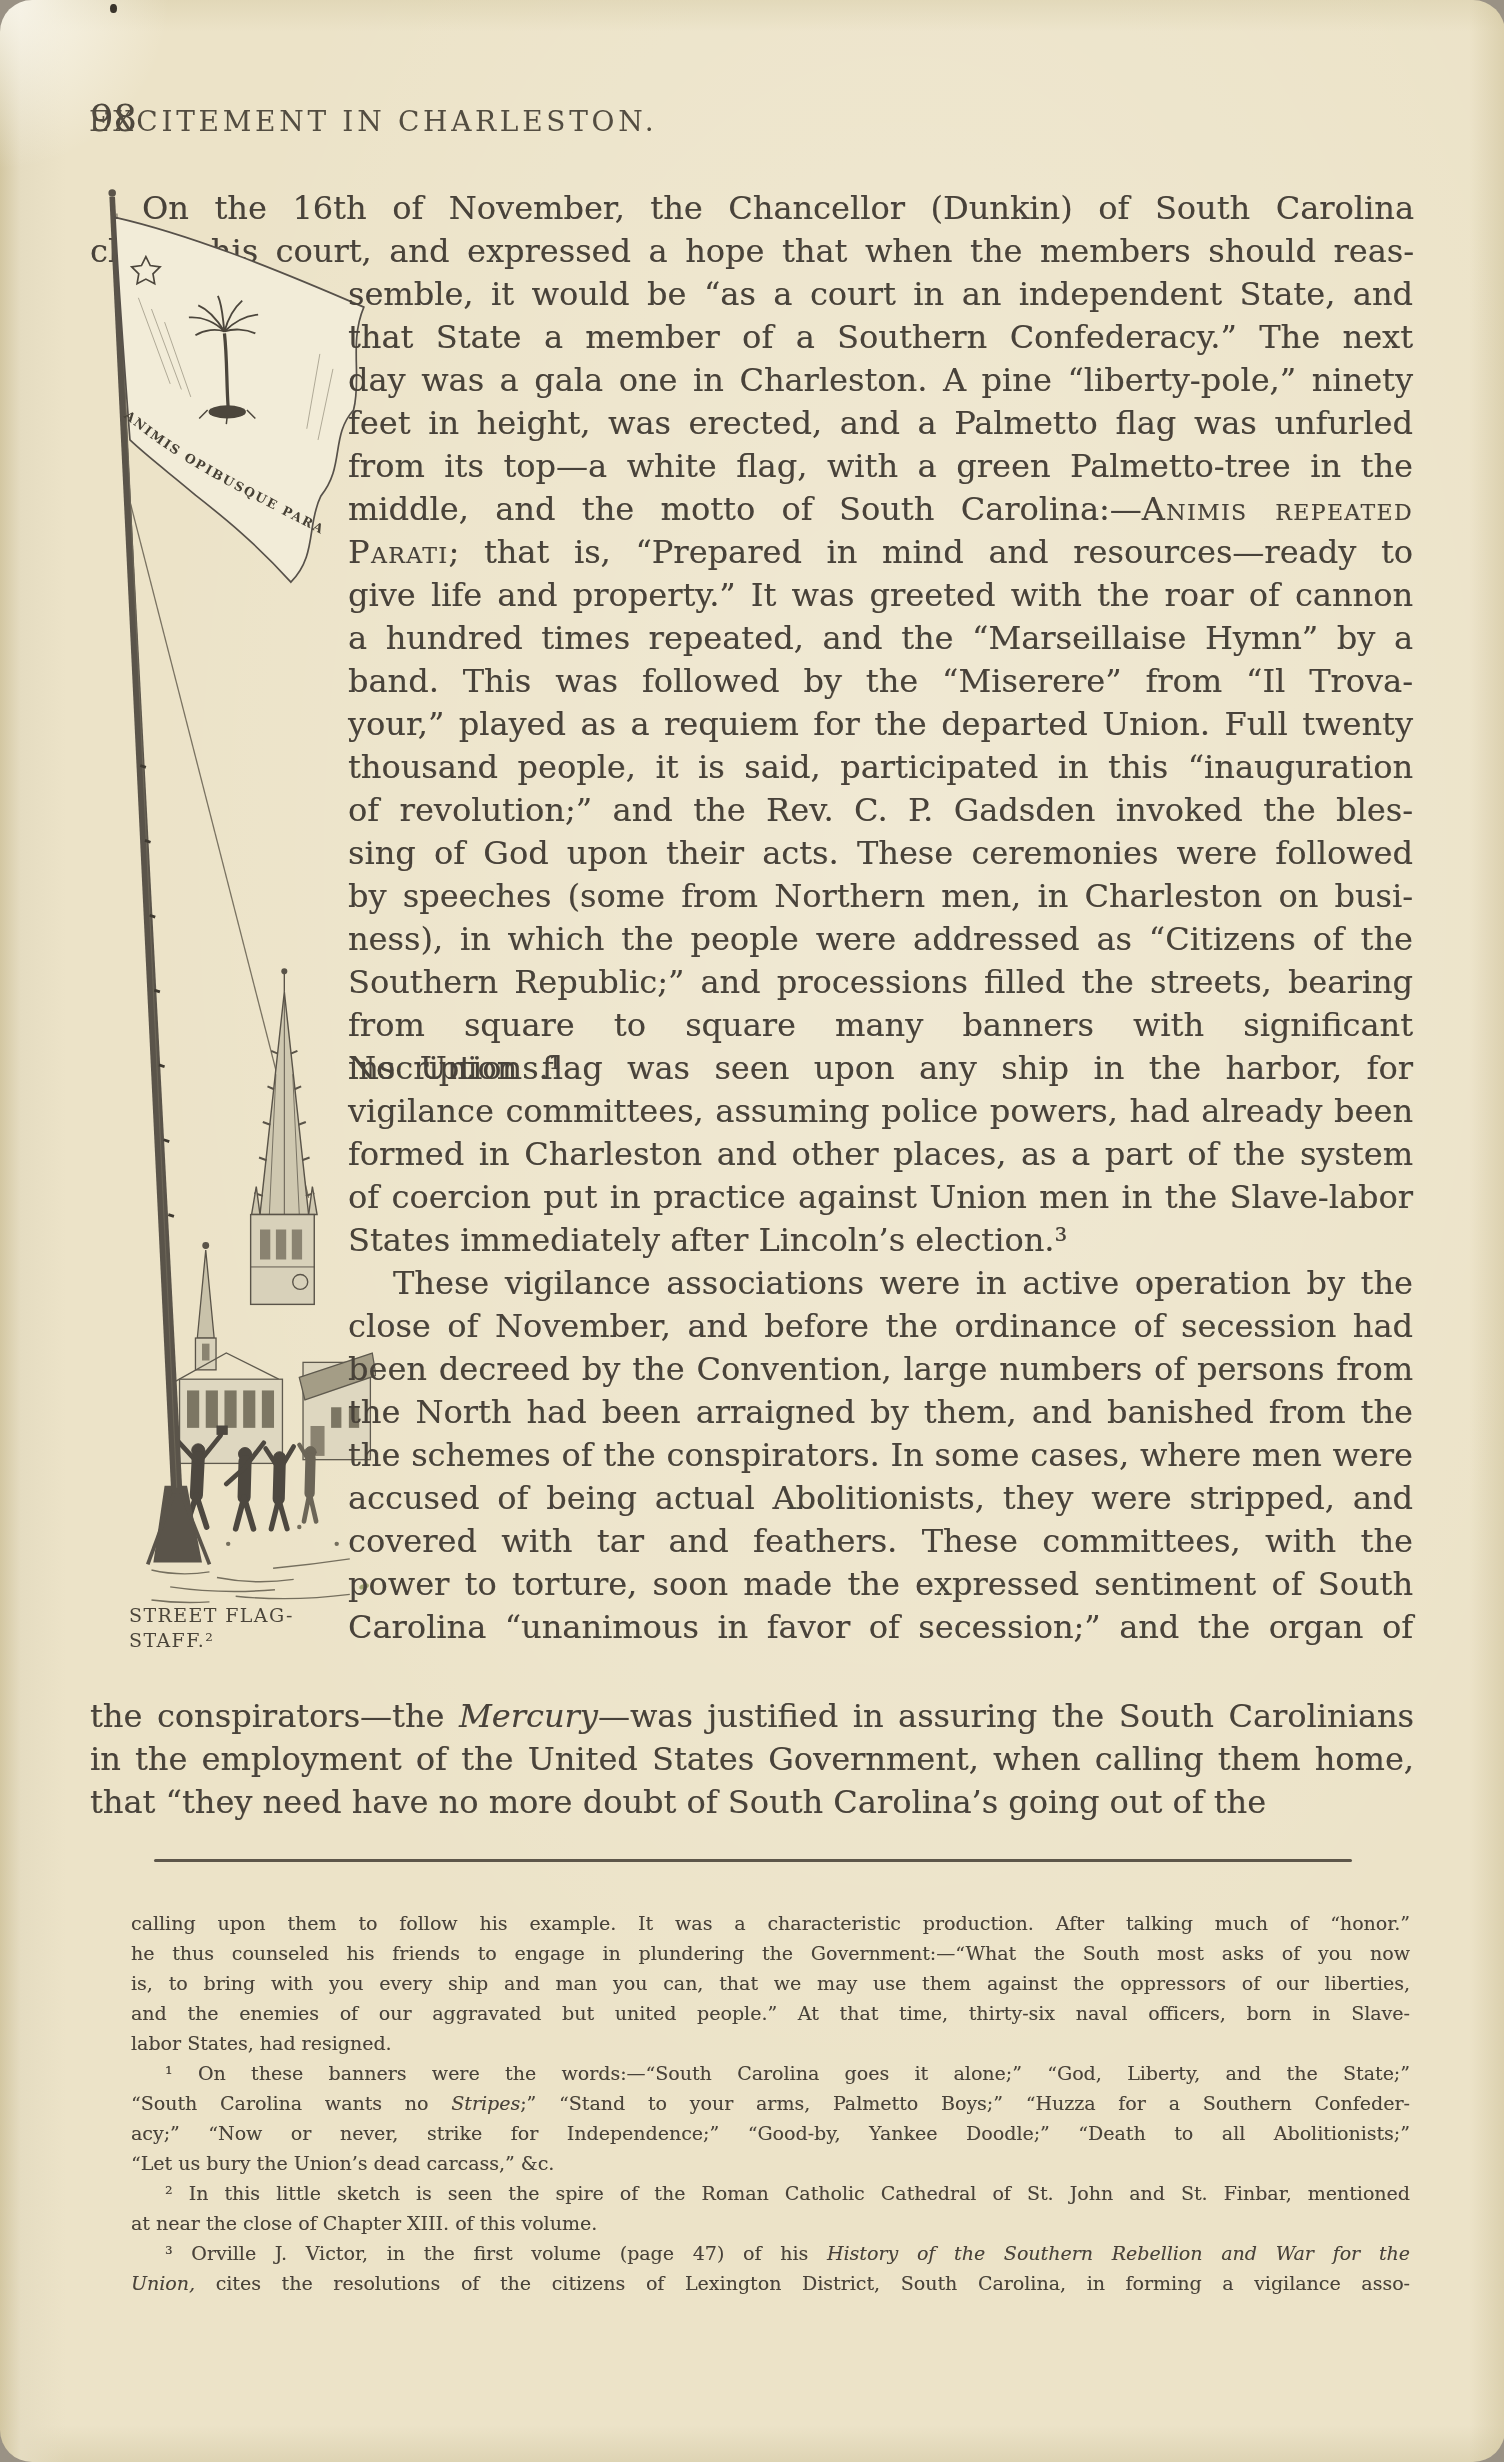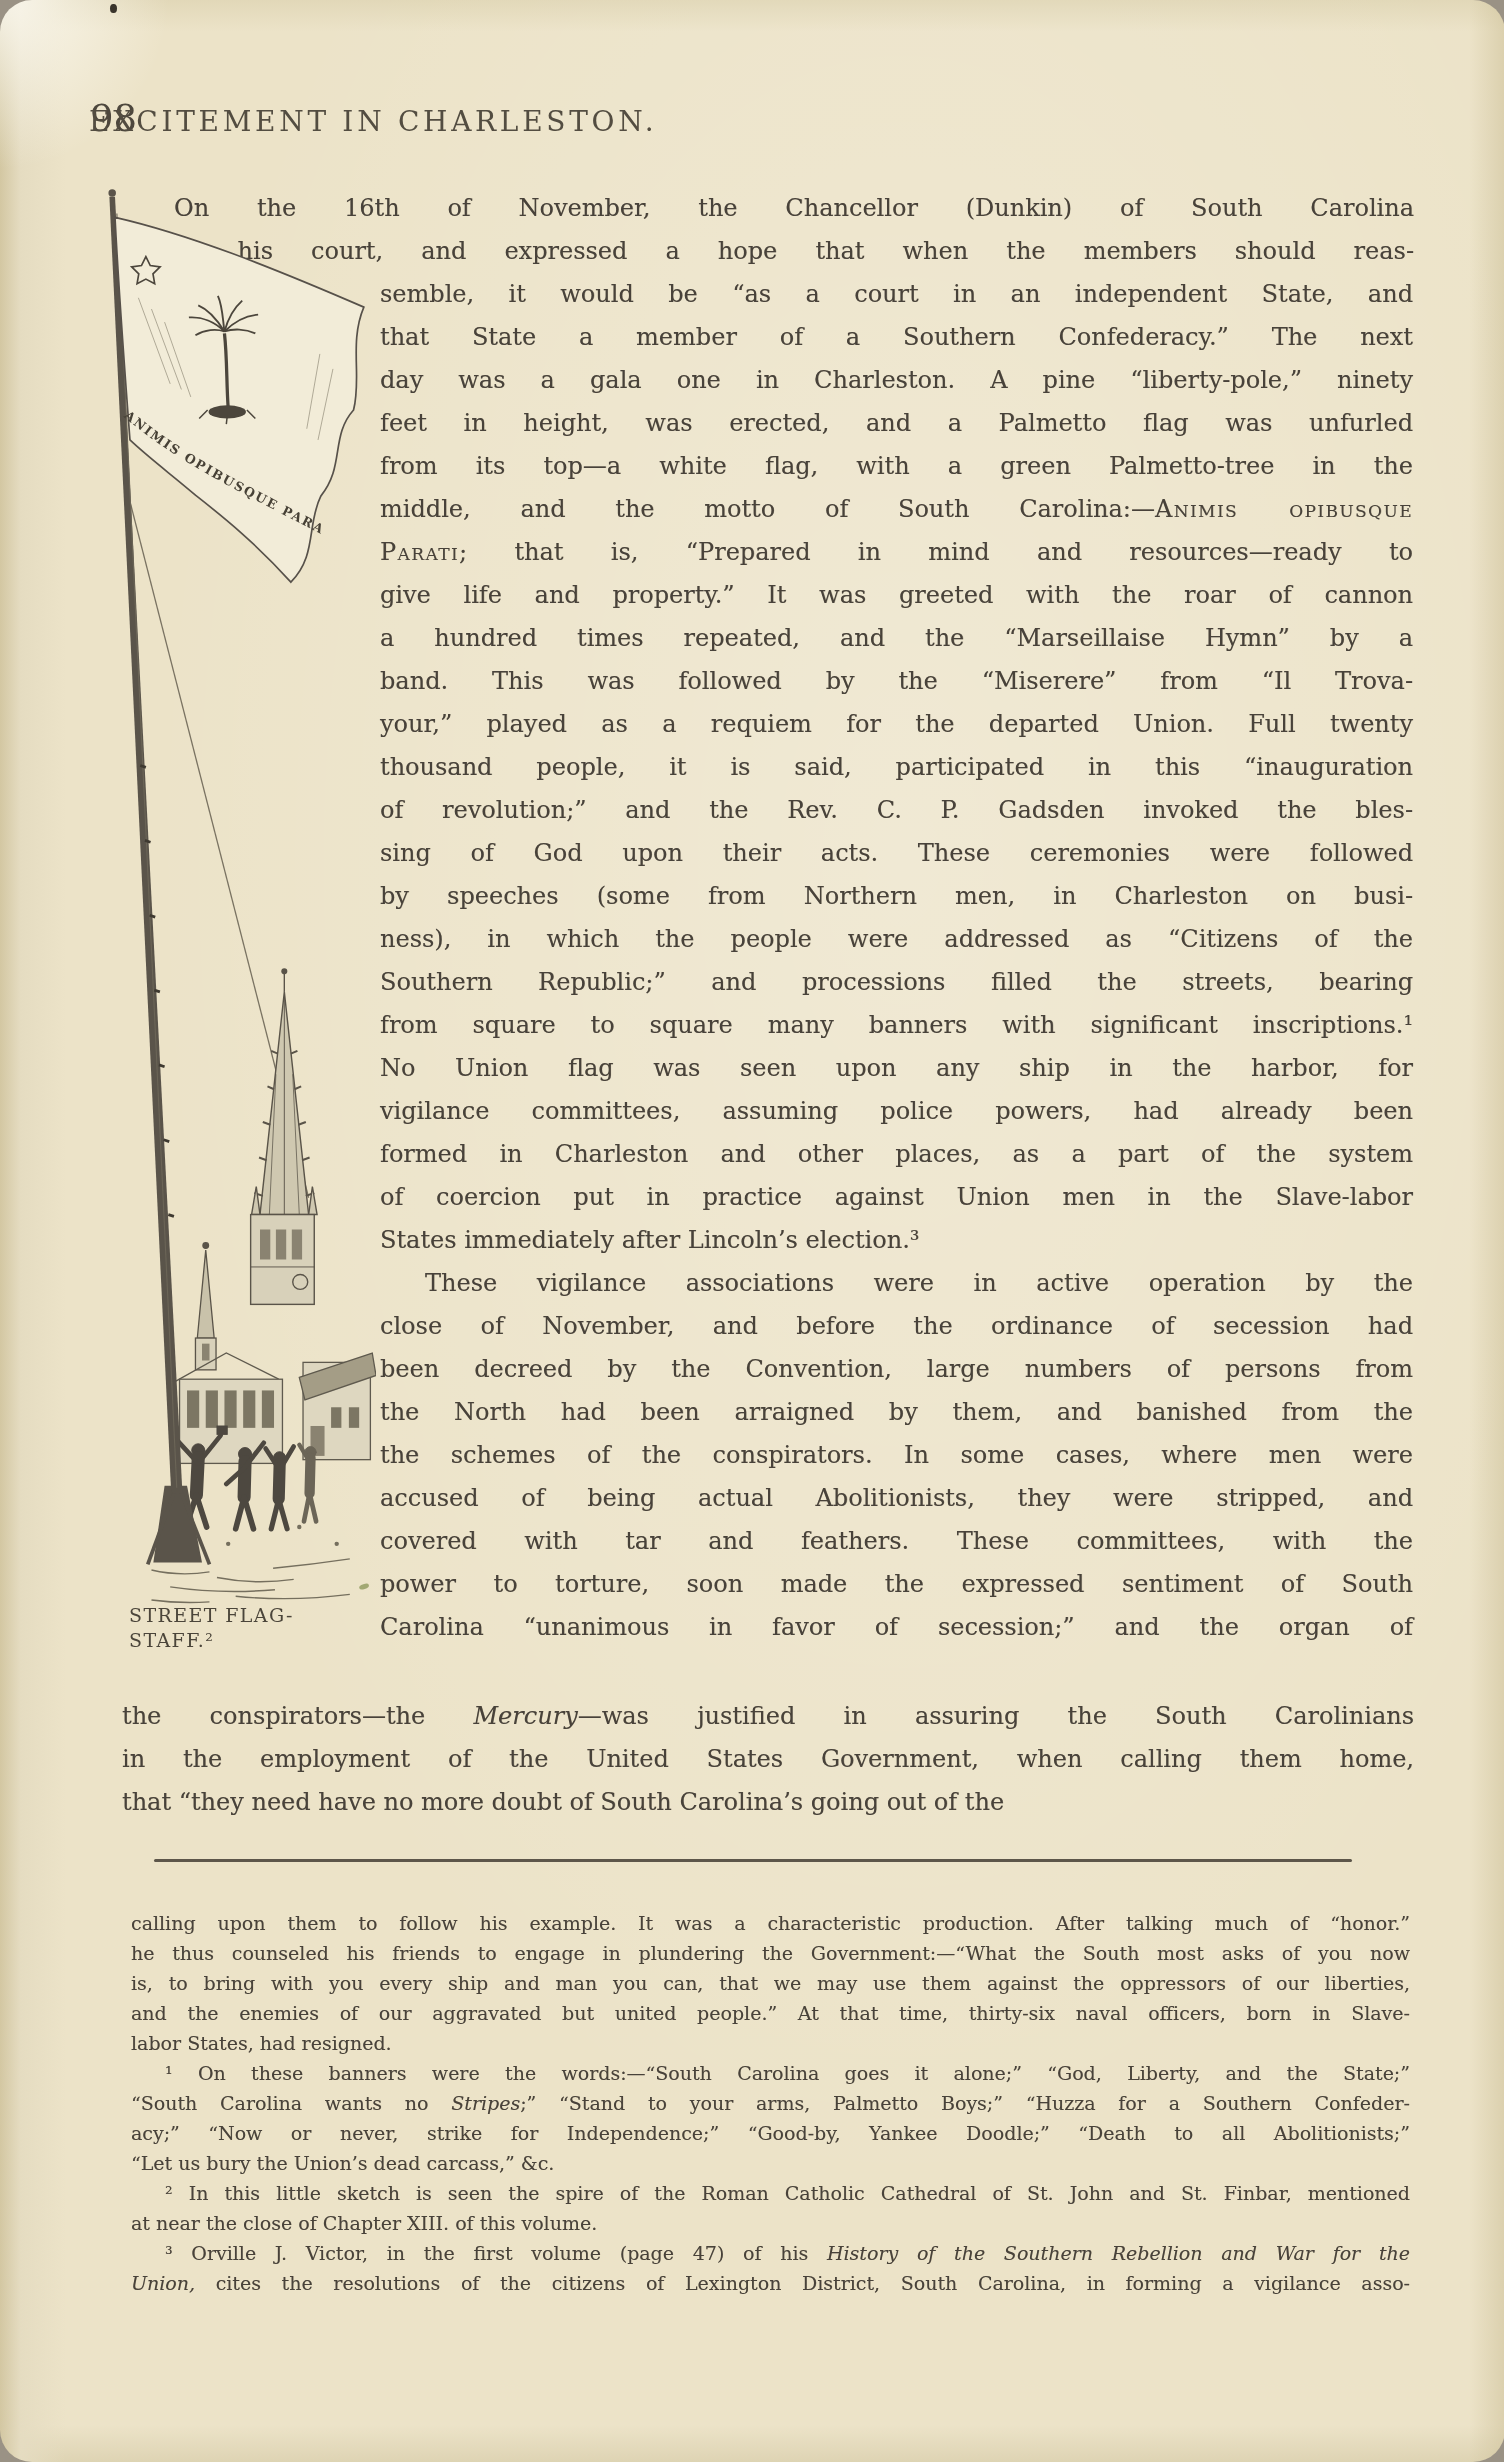--- a/index.html
+++ b/index.html
@@ -15,22 +15,22 @@
       linear-gradient(0deg, rgba(205,193,155,0.45) 0px, rgba(205,193,155,0) 37px),
       radial-gradient(ellipse at 60% 35%, rgba(255,255,255,0.22), rgba(255,255,255,0) 60%),
       #ece3c8;
     border-radius: 32px;
   }
   .speck1 { position:absolute; left:110px; top:3.7px; width:6.6px; height:9.4px; background:#3a352c; border-radius:50%; }
   .speck2 { position:absolute; left:359px; top:1584px; width:10.3px; height:4.7px; background:#8a9456; border-radius:50%; transform:rotate(-18deg); opacity:.75; }
   .pagenum { position:absolute; left:90px; top:97px; font-size:37px; color:#4d473d; }
   .header  { position:absolute; left:89px; top:105px; width:1161px; 
              font-size:28px; letter-spacing:3.7px; color:#534d41; }
-  .bline { height:43px; line-height:43px; font-size:24px;
-           text-shadow:0.3px 0.3px 0.6px rgba(64,54,38,0.35);margin-left:32px; }
+  .bline { height:43px; line-height:43px; font-size:32px;
+           text-shadow:0.3px 0.3px 0.6px rgba(64,54,38,0.35); }
   .fline { height:30px; line-height:30px; font-size:19px;
            text-shadow:0.2px 0.2px 0.5px rgba(64,54,38,0.3); }
   .j { text-align:justify; text-align-last:justify; }
   .indent1 { text-indent:52px; }
   .pindent { text-indent:45px; }
   .findent { text-indent:34px; }
   .sc { font-variant:small-caps; letter-spacing:1.4px; }
   em { font-style:italic; }
   .toplines    { position:absolute; left:90px;  top:187px;  width:1324px; }
   .wraplines   { position:absolute; left:348px; top:273px;  width:1065px; }
@@ -170,21 +170,21 @@
     <div>STREET FLAG-</div>
     <div>STAFF.²</div>
   </div>
 
   <div class="wraplines">
     <div class="bline j">semble, it would be “as a court in an independent State, and</div>
     <div class="bline j">that State a member of a Southern Confederacy.” The next</div>
     <div class="bline j">day was a gala one in Charleston. A pine “liberty-pole,” ninety</div>
     <div class="bline j">feet in height, was erected, and a Palmetto flag was unfurled</div>
     <div class="bline j">from its top—a white flag, with a green Palmetto-tree in the</div>
-    <div class="bline j"><span>middle, and the motto of South Carolina:—</span><span class="sc">Animis opibusque</span></div>
+    <div class="bline j"><span>middle, and the motto of South Carolina:—</span><span class="sc">Animis repeated</span></div>
     <div class="bline j"><span class="sc">Parati</span><span>; that is, “Prepared in mind and resources—ready to</span></div>
     <div class="bline j">give life and property.” It was greeted with the roar of cannon</div>
     <div class="bline j">a hundred times repeated, and the “Marseillaise Hymn” by a</div>
     <div class="bline j">band. This was followed by the “Miserere” from “Il Trova-</div>
     <div class="bline j">your,” played as a requiem for the departed Union. Full twenty</div>
     <div class="bline j">thousand people, it is said, participated in this “inauguration</div>
     <div class="bline j">of revolution;” and the Rev. C. P. Gadsden invoked the bles-</div>
     <div class="bline j">sing of God upon their acts. These ceremonies were followed</div>
     <div class="bline j">by speeches (some from Northern men, in Charleston on busi-</div>
     <div class="bline j">ness), in which the people were addressed as “Citizens of the</div>

